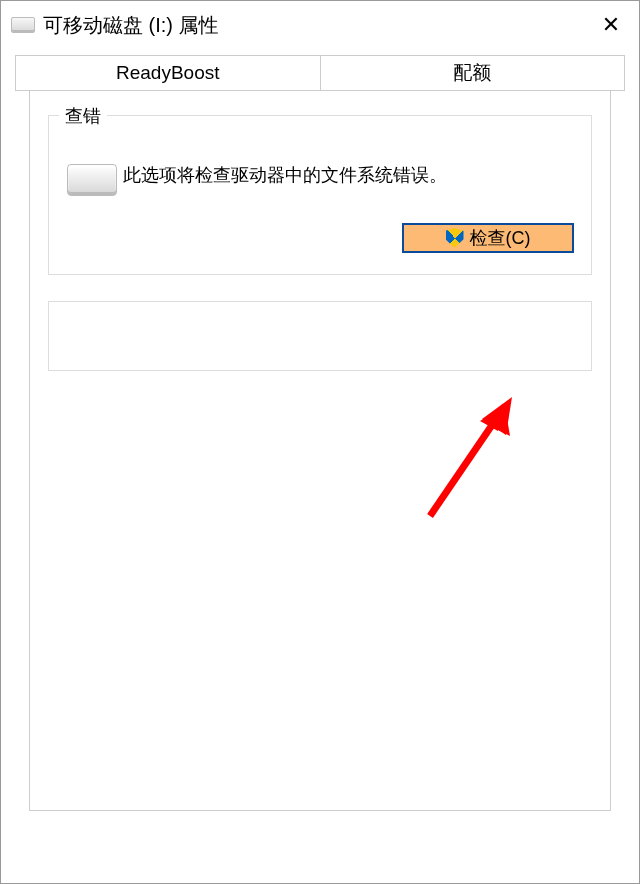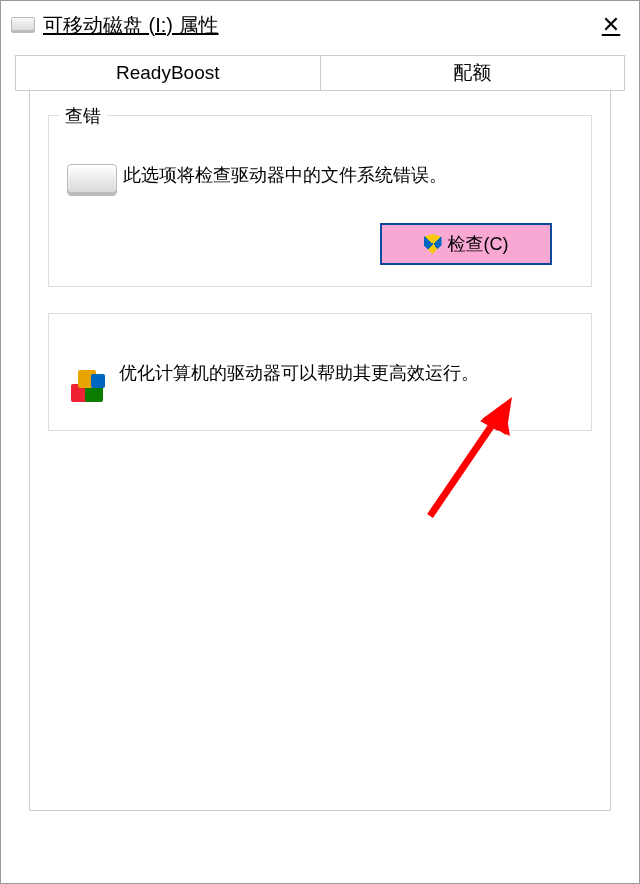--- a/index.html
+++ b/index.html
@@ -20,21 +20,20 @@
     background: #fff;
     border: 1px solid #999;
     box-sizing: border-box;
   }
   
   .titlebar {
     display: flex;
     align-items: center;
     height: 48px;
     padding: 0 4px 0 10px;
-    text-decoration: underline;
   }
   .titlebar .drv-icon {
     width: 22px;
     height: 14px;
     margin-right: 8px;
     background: linear-gradient(#f7f7f7,#d8d8d8);
     border:1px solid #bbb;
     border-radius: 2px;
     box-shadow: inset 0 -2px 0 #bbb;
   }
@@ -83,37 +82,37 @@
     min-height: 720px;
     box-sizing:border-box;
     position:relative;
     padding: 14px 18px;
   }
 
   
   .group {
     border:1px solid #ddd;
     margin: 10px 0 26px 0;
-    padding: 46px 34px 22px 18px;
+    padding: 46px 12px 22px 18px;
     position:relative;
   }
   .group-title {
     position:absolute;
     top:-12px; left:10px;
     background:#fff;
     padding:0 6px;
     font-size:18px;
   }
   .row { display:flex; align-items:flex-start; gap:6px; }
   .row .text { flex:1; font-size:18px; line-height:1.5; }
   .btn {
-    width: 170px; height: 40px;
+    width: 170px; height: 28px;
     display:flex;align-items:center;justify-content:center;
     border:1px solid #adadad;
-    background:#f9a8d4;
+    background:#fdba74;
     font-size:18px;
     cursor:pointer;
     gap:6px;
   }
   .btn-wrap { display:flex; justify-content:flex-end; margin-top:28px; margin-right:6px; }
   .btn.highlight { outline:2px solid #0a4b9c; outline-offset:-1px; }
 
   
   .drive-big {
     width:48px;height:30px;
@@ -181,29 +180,20 @@
         </div>
         <div class="btn-wrap">
           <button class="btn highlight">
             <span class="shield"></span>
             <span>检查(C)</span>
           </button>
         </div>
       </div>
 
       <div class="group">
-        <div class="row">
-          <div class="cubes">
-            <span class="c1"></span>
-              <span class="c2"></span>
-              <span class="c3"></span>
-              <span class="c4"></span>
-          </div>
-          <div class="text">优化计算机的驱动器可以帮助其更高效运行。</div>
-        </div>
       </div>
 
       <svg class="arrow" viewBox="0 0 120 130">
         <defs></defs>
         <line x1="20" y1="125" x2="95" y2="15" stroke="#ff0000" stroke-width="7"></line>
         <polygon points="95,15 70,30 88,40" fill="#ff0000"></polygon>
         <polygon points="95,15 100,45 80,35" fill="#ff0000"></polygon>
         <polygon points="102,6 72,28 96,44" fill="#ff0000"></polygon>
       </svg>
 

